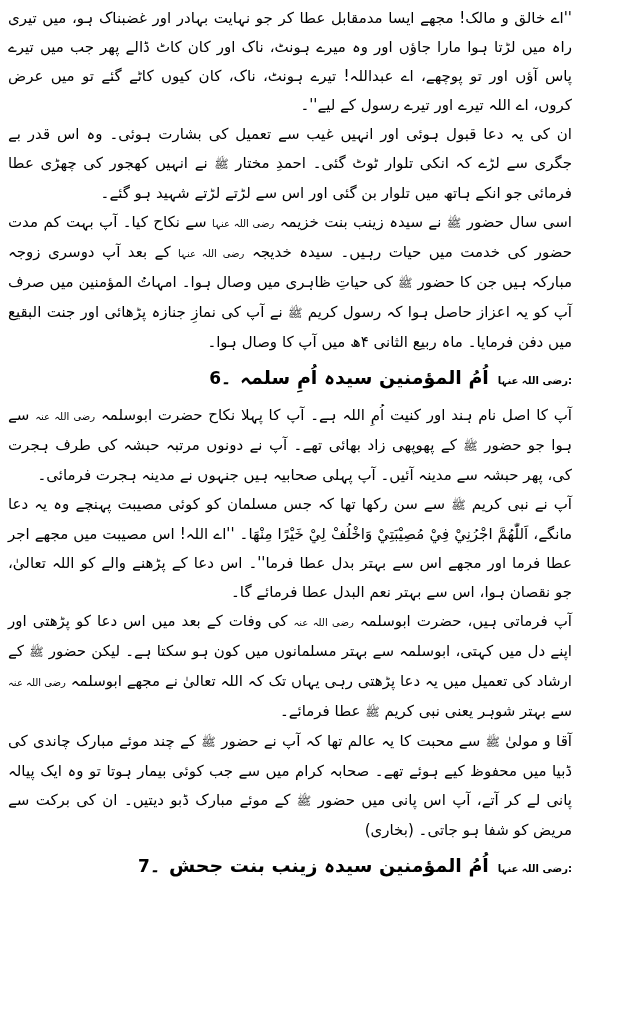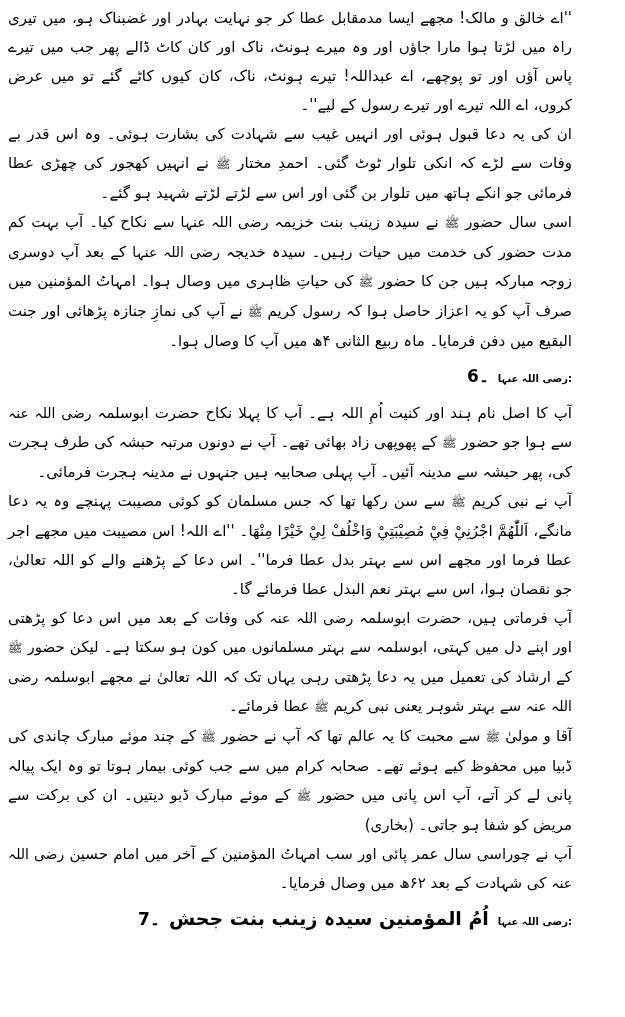--- a/index.html
+++ b/index.html
@@ -15,21 +15,21 @@
     box-sizing: border-box;
     width: 580px; height: 1017px;
     padding: 4px 8px 0 8px;
     font-size: 15px;
     line-height: 29px;
     text-align: justify;
   }
   p.para { margin: 0; padding: 0; }
   .seg-n  { }
   .seg-saw { font-size: 12px; }
-  .seg-ra  { font-size: 14px; }
+  .seg-ra  { font-size: 10px; }
   .seg-dua { font-weight: normal; }
   h2.heading {
     display: flex;
     direction: ltr;
     justify-content: flex-end;
     align-items: baseline;
     gap: 9px;
     margin: 2px 0 2px 0;
     font-size: 19px;
     line-height: 36px;
@@ -38,29 +38,29 @@
   h2.heading .num { font-size: 17px; letter-spacing: 1px; }
   h2.heading .title { }
   h2.heading .ra { font-size: 10px; font-weight: bold; }
 </style>
 </head>
 <body>
 
 <main class="page">
 
 <p class="para"><span class="seg-n">''اے خالق و مالک! مجھے ایسا مدمقابل عطا کر جو نہایت بہادر اور غضبناک ہو، میں تیری راہ میں لڑتا ہوا مارا جاؤں اور وہ میرے ہونٹ، ناک اور کان کاٹ ڈالے پھر جب میں تیرے پاس آؤں اور تو پوچھے، اے عبداللہ! تیرے ہونٹ، ناک، کان کیوں کاٹے گئے تو میں عرض کروں، اے اللہ تیرے اور تیرے رسول کے لیے''۔</span></p>
-    <p class="para"><span class="seg-n">ان کی یہ دعا قبول ہوئی اور انہیں غیب سے شہادت کی بشارت ہوئی۔ وہ اس قدر بے وفات سے لڑے کہ انکی تلوار ٹوٹ گئی۔ احمدِ مختار </span><span class="seg-saw">ﷺ</span><span class="seg-n"> نے انہیں کھجور کی چھڑی عطا فرمائی جو انکے ہاتھ میں تلوار بن گئی اور اس سے لڑتے لڑتے شہید ہو گئے۔</span></p>
+    <p class="para"><span class="seg-n">ان کی یہ دعا قبول ہوئی اور انہیں غیب سے تعمیل کی بشارت ہوئی۔ وہ اس قدر بے جگری سے لڑے کہ انکی تلوار ٹوٹ گئی۔ احمدِ مختار </span><span class="seg-saw">ﷺ</span><span class="seg-n"> نے انہیں کھجور کی چھڑی عطا فرمائی جو انکے ہاتھ میں تلوار بن گئی اور اس سے لڑتے لڑتے شہید ہو گئے۔</span></p>
     <p class="para"><span class="seg-n">اسی سال حضور </span><span class="seg-saw">ﷺ</span><span class="seg-n"> نے سیدہ زینب بنت خزیمہ </span><span class="seg-ra">رضی اللہ عنہا</span><span class="seg-n"> سے نکاح کیا۔ آپ بہت کم مدت حضور کی خدمت میں حیات رہیں۔ سیدہ خدیجہ </span><span class="seg-ra">رضی اللہ عنہا</span><span class="seg-n"> کے بعد آپ دوسری زوجہ مبارکہ ہیں جن کا حضور </span><span class="seg-saw">ﷺ</span><span class="seg-n"> کی حیاتِ ظاہری میں وصال ہوا۔ امہاتُ المؤمنین میں صرف آپ کو یہ اعزاز حاصل ہوا کہ رسول کریم </span><span class="seg-saw">ﷺ</span><span class="seg-n"> نے آپ کی نمازِ جنازہ پڑھائی اور جنت البقیع میں دفن فرمایا۔ ماہ ربیع الثانی ۴ھ میں آپ کا وصال ہوا۔</span></p>
     <h2 class="heading">
       <span class="num">6۔</span>
+      <span class="title">اُمُ المؤمنین سیدہ اُمِ سلمہ</span>
       <span class="ra">رضی اللہ عنہا:</span>
     </h2>
     <p class="para"><span class="seg-n">آپ کا اصل نام ہند اور کنیت اُمِ اللہ ہے۔ آپ کا پہلا نکاح حضرت ابوسلمہ </span><span class="seg-ra">رضی اللہ عنہ</span><span class="seg-n"> سے ہوا جو حضور </span><span class="seg-saw">ﷺ</span><span class="seg-n"> کے پھوپھی زاد بھائی تھے۔ آپ نے دونوں مرتبہ حبشہ کی طرف ہجرت کی، پھر حبشہ سے مدینہ آئیں۔ آپ پہلی صحابیہ ہیں جنہوں نے مدینہ ہجرت فرمائی۔</span></p>
     <p class="para"><span class="seg-n">آپ نے نبی کریم </span><span class="seg-saw">ﷺ</span><span class="seg-n"> سے سن رکھا تھا کہ جس مسلمان کو کوئی مصیبت پہنچے وہ یہ دعا مانگے، </span><span class="seg-dua">اَللّٰهُمَّ اجْرُنِيْ فِيْ مُصِيْبَتِيْ وَاخْلُفْ لِيْ خَيْرًا مِنْهَا</span><span class="seg-n">۔ ''اے اللہ! اس مصیبت میں مجھے اجر عطا فرما اور مجھے اس سے بہتر بدل عطا فرما''۔ اس دعا کے پڑھنے والے کو اللہ تعالیٰ، جو نقصان ہوا، اس سے بہتر نعم البدل عطا فرمائے گا۔</span></p>
     <p class="para"><span class="seg-n">آپ فرماتی ہیں، حضرت ابوسلمہ </span><span class="seg-ra">رضی اللہ عنہ</span><span class="seg-n"> کی وفات کے بعد میں اس دعا کو پڑھتی اور اپنے دل میں کہتی، ابوسلمہ سے بہتر مسلمانوں میں کون ہو سکتا ہے۔ لیکن حضور </span><span class="seg-saw">ﷺ</span><span class="seg-n"> کے ارشاد کی تعمیل میں یہ دعا پڑھتی رہی یہاں تک کہ اللہ تعالیٰ نے مجھے ابوسلمہ </span><span class="seg-ra">رضی اللہ عنہ</span><span class="seg-n"> سے بہتر شوہر یعنی نبی کریم </span><span class="seg-saw">ﷺ</span><span class="seg-n"> عطا فرمائے۔</span></p>
     <p class="para"><span class="seg-n">آقا و مولیٰ </span><span class="seg-saw">ﷺ</span><span class="seg-n"> سے محبت کا یہ عالم تھا کہ آپ نے حضور </span><span class="seg-saw">ﷺ</span><span class="seg-n"> کے چند موئے مبارک چاندی کی ڈبیا میں محفوظ کیے ہوئے تھے۔ صحابہ کرام میں سے جب کوئی بیمار ہوتا تو وہ ایک پیالہ پانی لے کر آتے، آپ اس پانی میں حضور </span><span class="seg-saw">ﷺ</span><span class="seg-n"> کے موئے مبارک ڈبو دیتیں۔ ان کی برکت سے مریض کو شفا ہو جاتی۔ (بخاری)</span></p>
-    <p class="para"><span class="seg-n">آپ نے چوراسی سال عمر پائی اور سب امہاتُ المؤمنین کے آخر میں امام حسین </span><span class="seg-ra">رضی اللہ عنہ</span><span class="seg-n"> کی شہادت کے بعد ۶۲ھ میں وصال فرمایا۔</span></p>
     <h2 class="heading">
       <span class="num">7۔</span>
       <span class="title">اُمُ المؤمنین سیدہ زینب بنت جحش</span>
       <span class="ra">رضی اللہ عنہا:</span>
     </h2>
   </main>
 
 </body></html>

